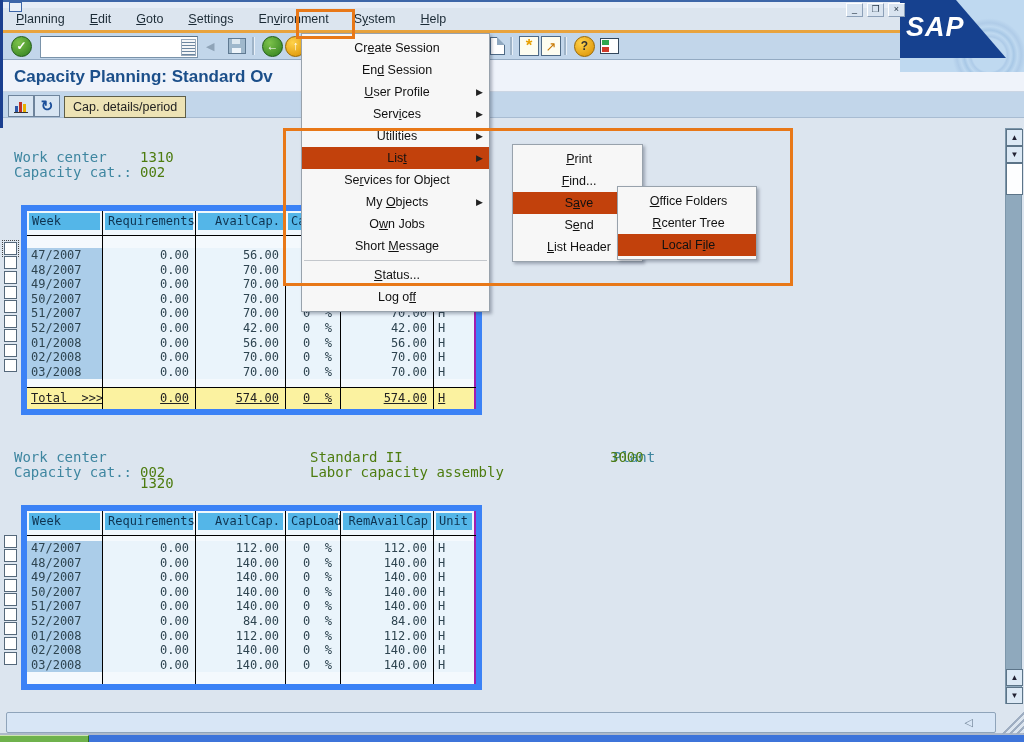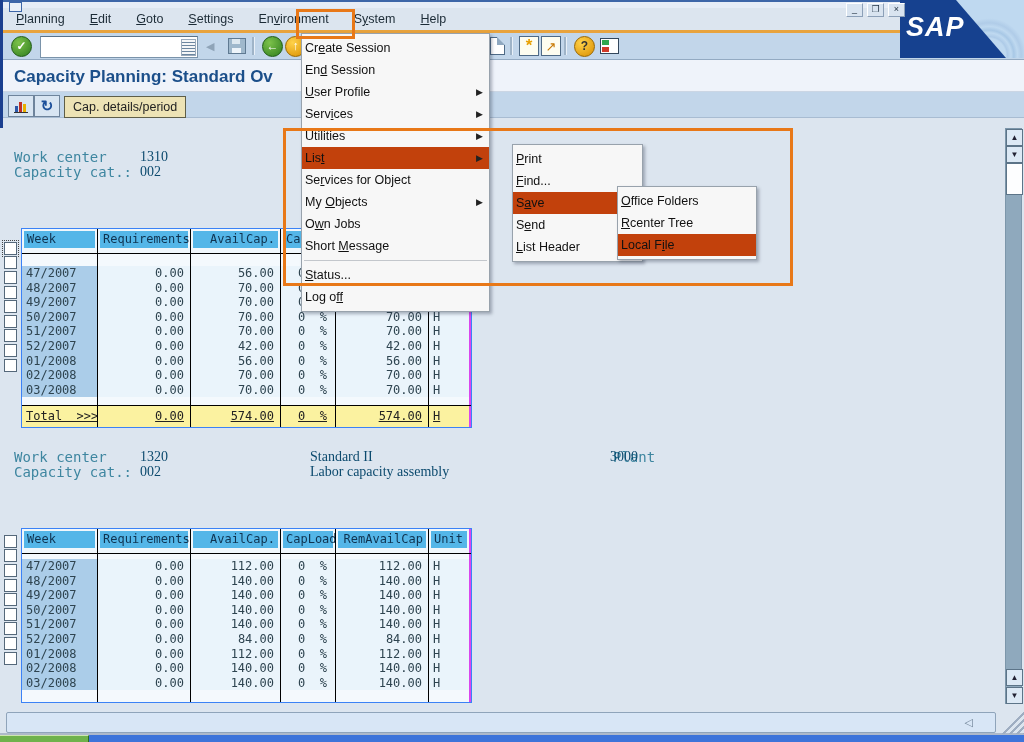--- a/index.html
+++ b/index.html
@@ -10,21 +10,21 @@
   
   .top-strip{left:0;top:0;width:1024px;height:8px;background:#E6EDF7;border-top:2px solid #3D66A8;}
   .left-edge{left:0;top:0;width:3px;height:128px;background:#1B3F8F;z-index:6;}
   .menubar{left:10px;top:8px;height:22px;display:flex;gap:13px;align-items:center;z-index:5;}
   .mb-item{padding:2px 6px;cursor:default;white-space:nowrap;}
   .u{text-decoration:underline;}
   .orange-rule{left:0;top:30px;width:900px;height:3px;background:#E8A33D;}
   .win-controls{left:846px;top:3px;display:flex;gap:4px;z-index:5;}
   .wc-btn{width:15px;height:12px;background:#D9E4F0;border:1px solid #8CA0B8;border-top-color:#fff;border-left-color:#fff;
           font-size:9px;line-height:10px;text-align:center;color:#234;}
-  .logo-area{left:900px;top:0;width:124px;height:58px;background:#BFD9F0;overflow:hidden;z-index:4;}
+  .logo-area{left:900px;top:0;width:124px;height:72px;background:#BFD9F0;overflow:hidden;z-index:4;}
   .logo-ripple{position:absolute;right:-30px;top:-10px;width:130px;height:130px;border-radius:50%;
           background:radial-gradient(circle,#BFD9F0 18%,#AECBE8 20%,#BFD9F0 24%,#A8C8E6 27%,#BFD9F0 31%,#B0CCE8 35%,#BFD9F0 40%);}
   .logo-poly{position:absolute;left:0;top:0;width:106px;height:58px;background:#16418F;
           clip-path:polygon(0 0,56px 0,106px 58px,0 58px);}
   .logo-text{position:absolute;left:6px;top:12px;color:#fff;font-weight:bold;font-style:italic;
           font-size:27px;letter-spacing:1px;font-family:"Liberation Sans",sans-serif;}
 
   
   .toolbar{left:0;top:33px;width:1024px;height:27px;background:#C2D6EA;border-bottom:1px solid #93AAC2;z-index:3;}
   .tb{position:absolute;top:3px;height:20px;display:flex;align-items:center;justify-content:center;}
@@ -56,24 +56,24 @@
   .app-btn{position:absolute;top:3px;width:24px;height:20px;background:#D8E5F2;border:1px solid #6E849C;
           display:flex;align-items:center;justify-content:center;}
   .chart-ic{width:14px;height:12px;position:relative;border-bottom:1px solid #333;}
   .chart-ic i{position:absolute;bottom:0;width:3px;display:block;}
   .cap-btn{position:absolute;left:64px;top:4px;height:20px;padding:0 8px;background:#EDE3B5;
           border:1px solid #5E5E48;font-size:12.5px;display:flex;align-items:center;color:#222;}
 
   
   .mono{font-family:"DejaVu Sans Mono",monospace;font-size:14px;white-space:pre;}
   .lbl{color:#3E86A0;}
-  .val{color:#0c4a6e;font-family:Liberation Serif, serif;}
-
-  
-  .frame{position:absolute;border:1px solid #3b82f6;background:#d946ef;z-index:1;margin-top:23px;}
+  .val{color:#4d7c0f;}
+
+  
+  .frame{position:absolute;border:6px solid #3b82f6;background:#a21caf;z-index:1;}
   .hrow,.drow,.gaprow,.sprow,.trow{display:flex;}
   .c{box-sizing:border-box;border-right:1px solid #000;white-space:pre;overflow:hidden;
      font-family:"DejaVu Sans Mono",monospace;font-size:12px;color:#2E4450;}
   .c0{width:76px;} .c1{width:93px;} .c2{width:90px;} .c3{width:55px;} .c4{width:93px;} .c5{width:40px;border-right:none;}
   .hrow{height:24px;border-bottom:1px solid #000;}
   .hrow .c{background:#F0F7FC;padding:2px;}
   .hrow .hspan{display:block;background:#54B6E8;color:#0F3350;padding:1px 3px;height:15px;}
   .hr-r .hspan{text-align:right;}
   .drow{height:14.6px;}
   .drow .c{line-height:14.6px;background:#EAF4FB;}
@@ -86,21 +86,21 @@
   .trow{height:21px;border-top:1px solid #000;}
   .trow .c{line-height:21px;background:#FBF2A0;color:#222;text-decoration:underline;}
   .cb-stack{position:absolute;z-index:1;}
   .cbrow{height:14.6px;display:flex;align-items:center;}
   .cb{width:11px;height:11px;background:#fff;border:1px solid #55687A;}
   .focus-first .cbrow:first-child .cb{outline:1px dotted #444;outline-offset:1px;}
 
   
   .menu{position:absolute;background:#F7F7F7;border:1px solid #98A2AC;z-index:40;padding:3px 0;
         box-shadow:2px 2px 3px rgba(40,50,70,.35);font-size:12.5px;color:#111;}
-  .mi{height:22px;line-height:22px;padding-left:3px;position:relative;white-space:nowrap;}
+  .mi{height:22px;line-height:22px;padding-left:3px;position:relative;white-space:nowrap;text-align:center;}
   .mi.hl{background:#c2410c;}
   .marrow{position:absolute;right:6px;top:0;font-size:9px;color:#222;}
   .msep{height:1px;background:#C3C7CC;margin:3px 2px;}
 
   
   .anno{position:absolute;border:3px solid #E87818;z-index:50;pointer-events:none;}
 
   
   .vsb{left:1005px;top:128px;width:17px;height:576px;background:#8FA9BD;border:1px solid #7C96AA;z-index:2;}
   .sb-btn{position:absolute;left:0;width:15px;height:15px;background:#DCE9F5;border:1px solid #5C7488;
@@ -351,21 +351,21 @@
       <div class="c c0" style="padding-left:4px;">Total  &gt;&gt;&gt;</div>
       <div class="c c1">0.00</div>
       <div class="c c2">574.00</div>
       <div class="c c3">0  %</div>
       <div class="c c4">574.00</div>
       <div class="c c5">H</div>
     </div>
   </div>
 
   <div class="abs mono lbl" style="left:14px;top:449px;">Work center</div>
-  <div class="abs mono val" style="left:140px;top:449px;">1320</div>
+  <div class="abs mono val" style="left:140px;top:475px;">1320</div>
   <div class="abs mono lbl" style="left:14px;top:464px;">Capacity cat.:</div>
   <div class="abs mono val" style="left:140px;top:464px;">002</div>
   <div class="abs mono val" style="left:310px;top:449px;">Standard II</div>
   <div class="abs mono val" style="left:310px;top:464px;">Labor capacity assembly</div>
   <div class="abs mono lbl" style="left:565px;top:449px;margin-left:48px;">Plant</div>
   <div class="abs mono val" style="left:610px;top:449px;">3000</div>
 
   <div class="cb-stack" style="left:4px;top:534px;">
       <div class="cbrow">
         <div class="cb"></div>

